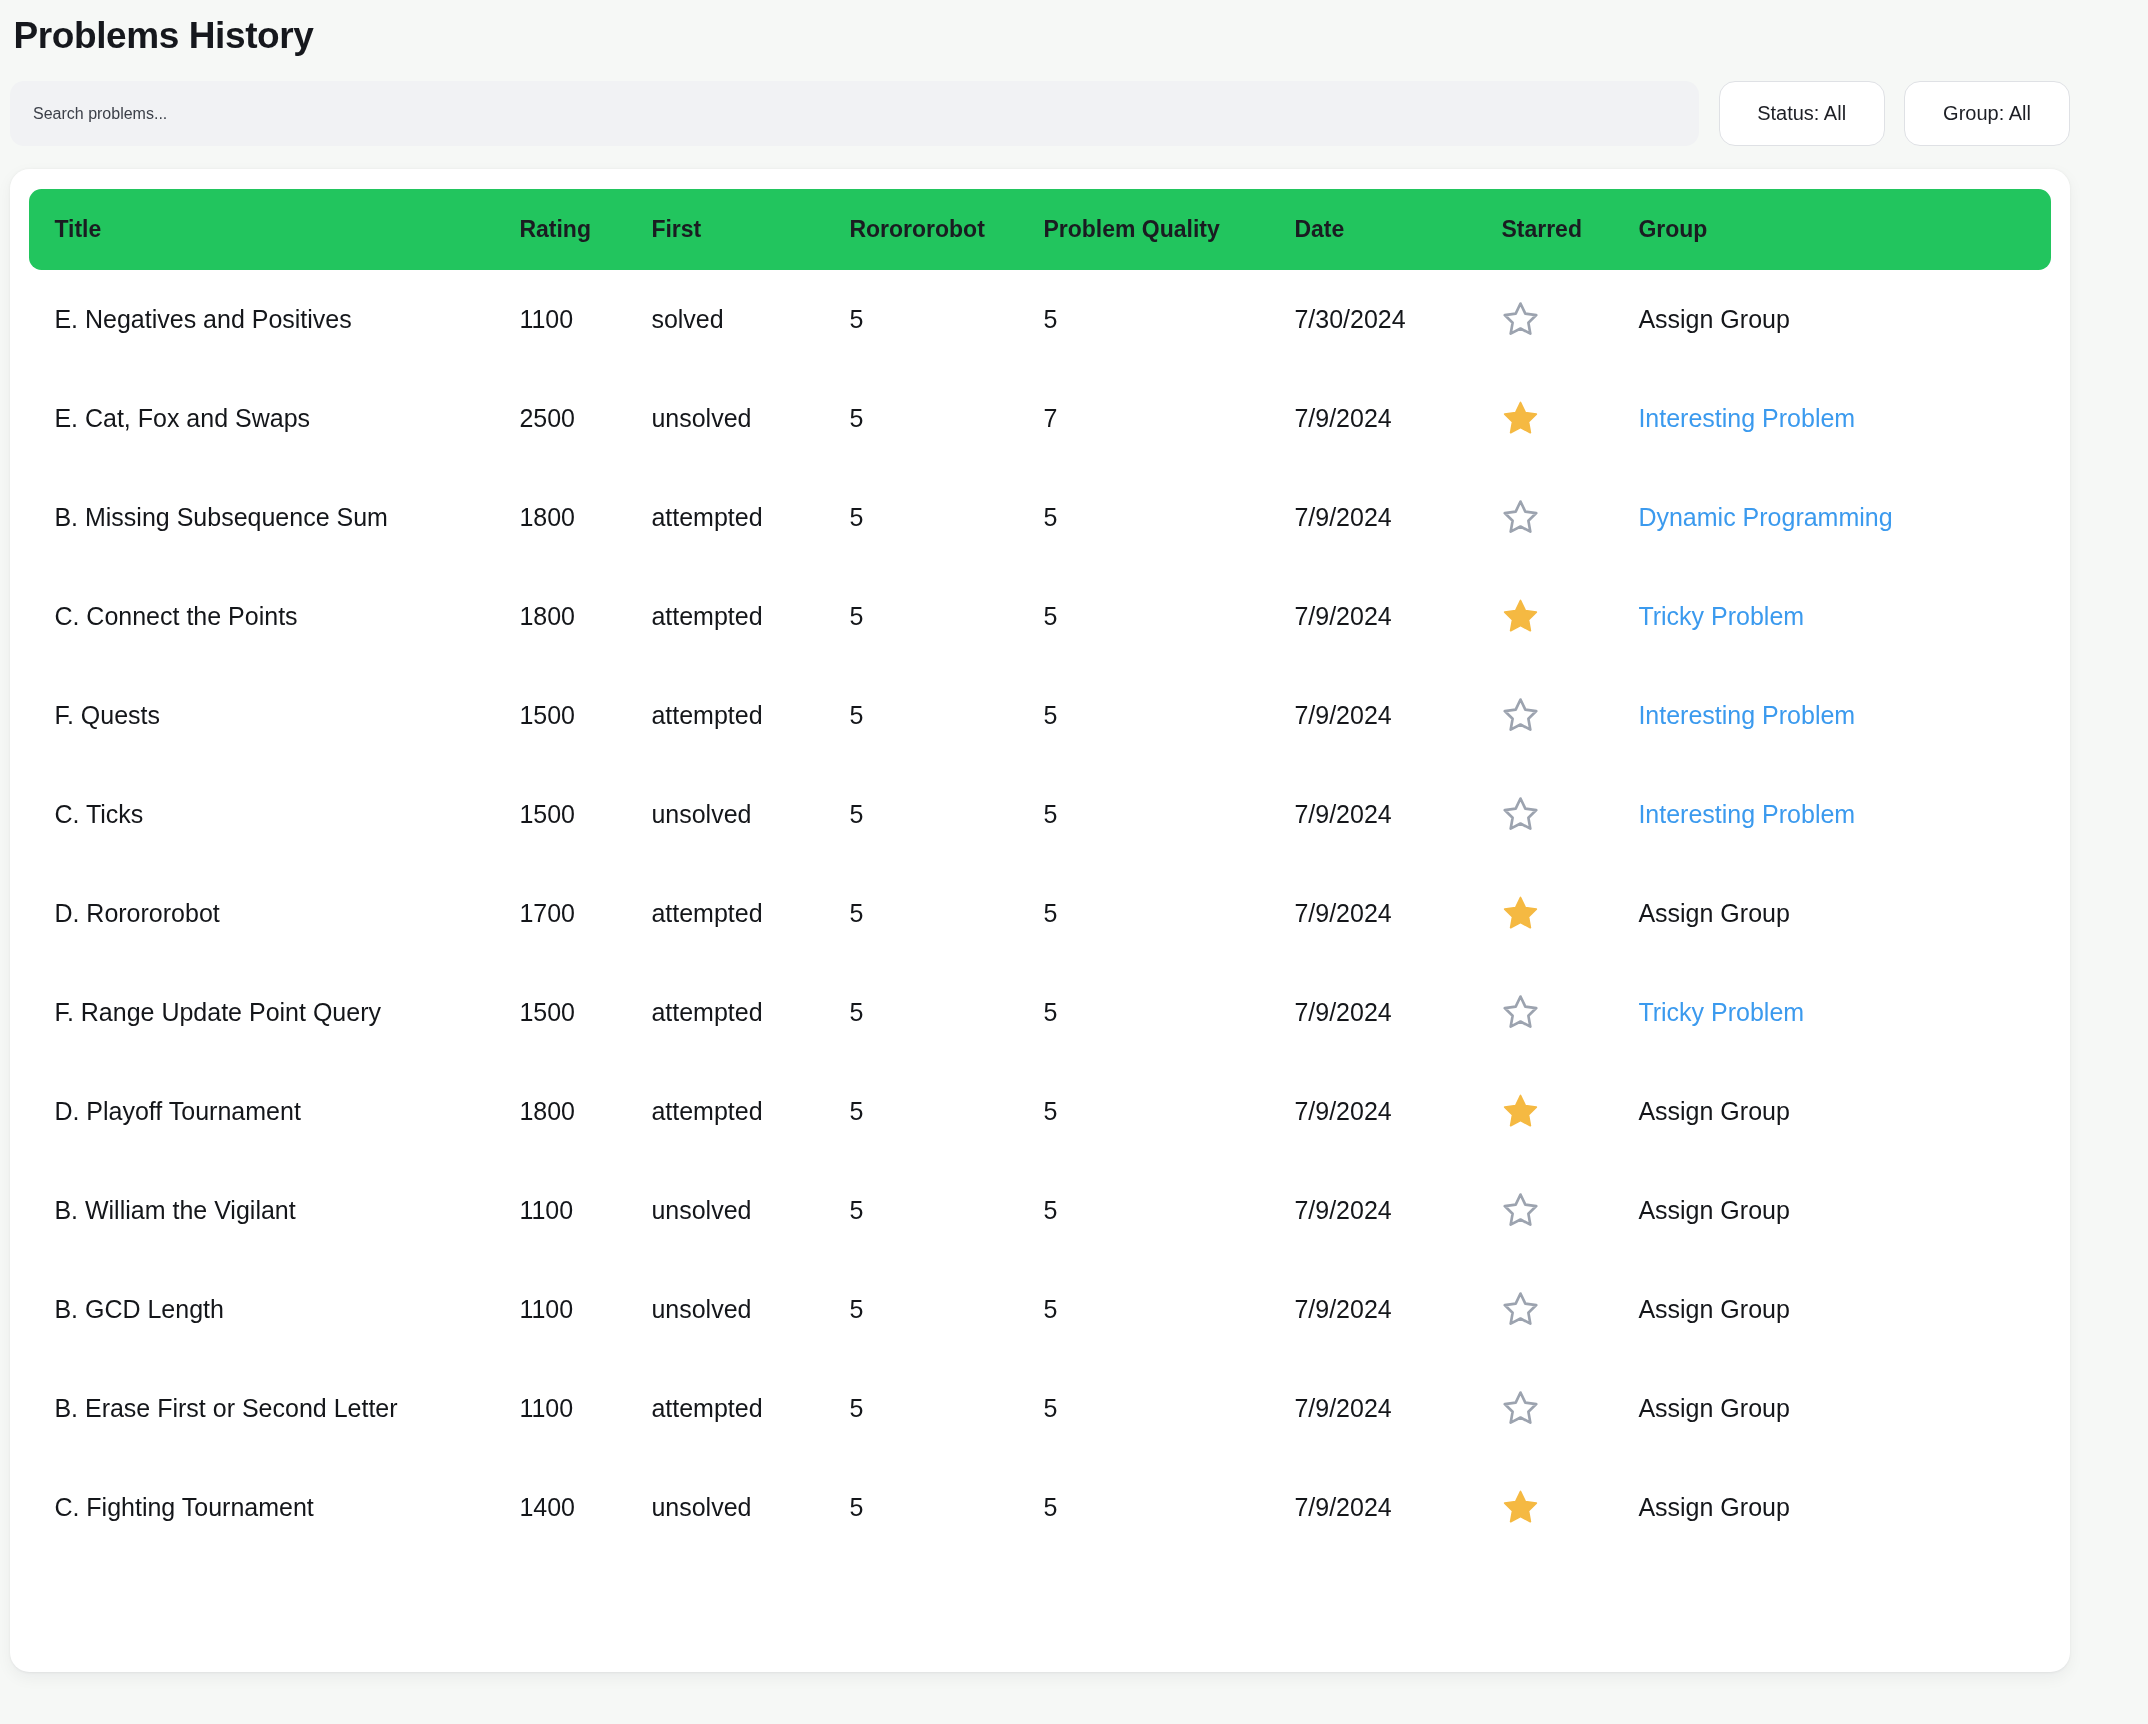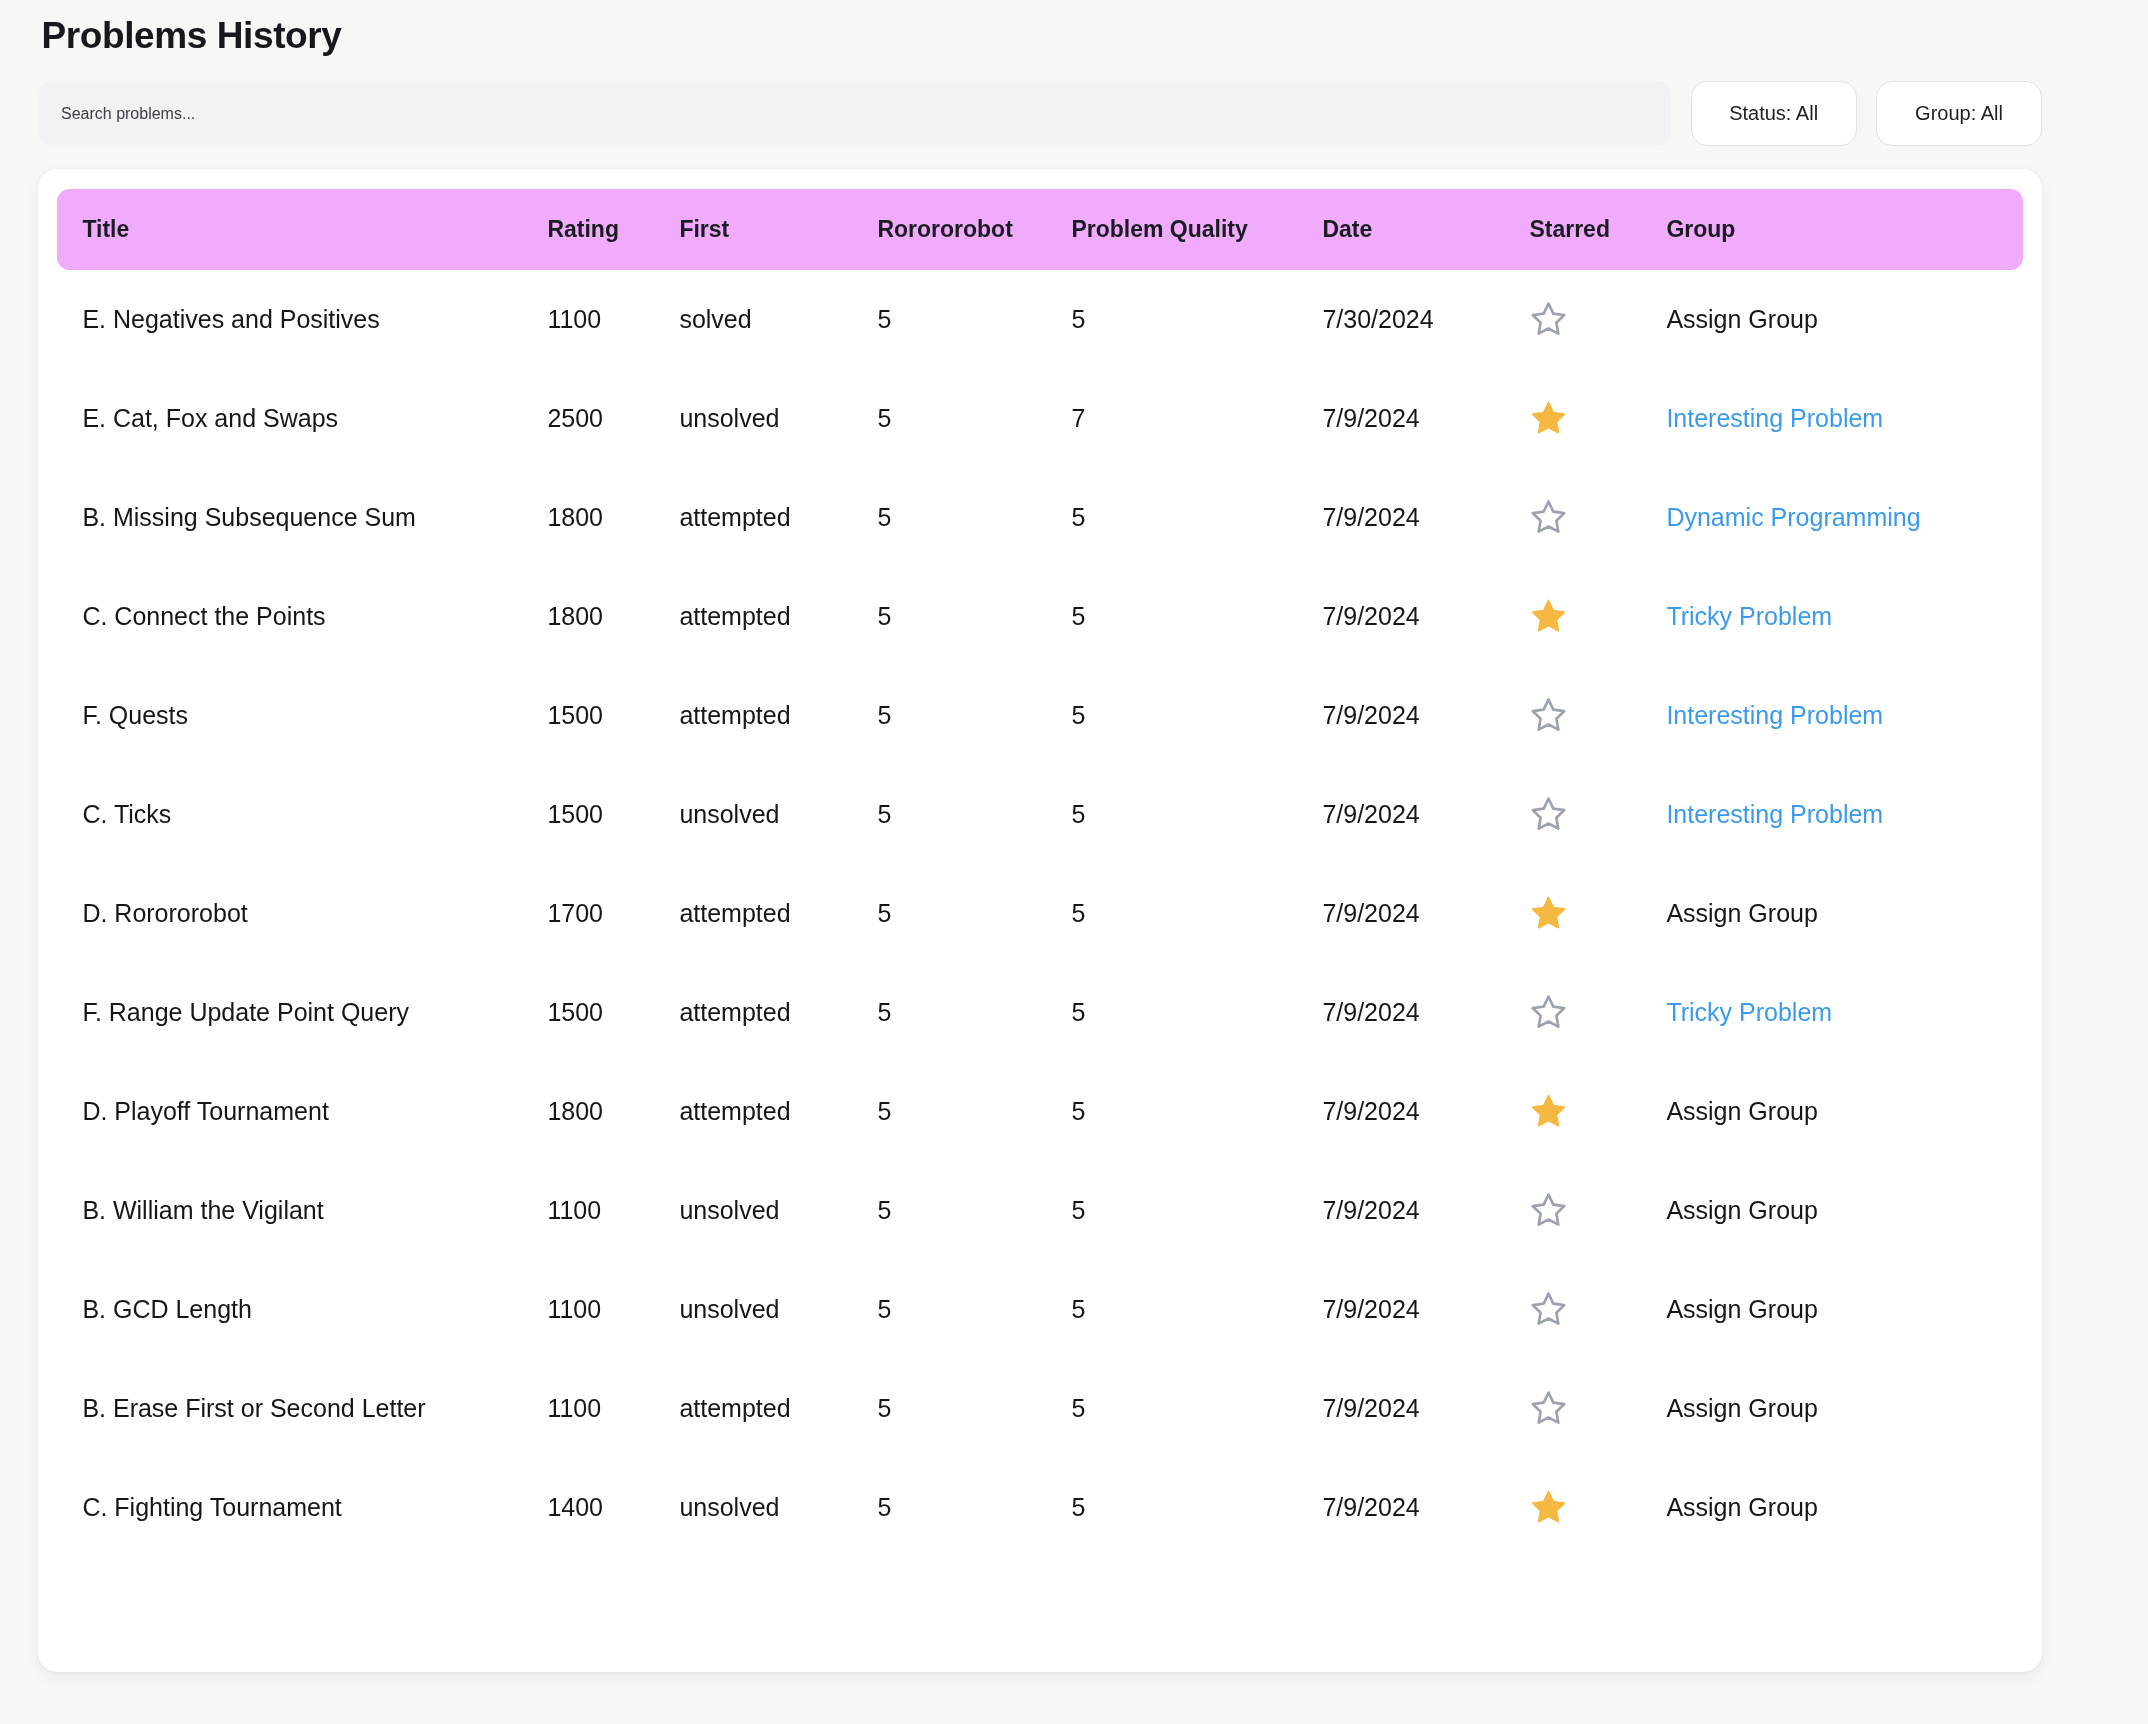--- a/index.html
+++ b/index.html
@@ -9,21 +9,21 @@
     height: 1725px;
     background: #f6f8f6;
     font-family: "Liberation Sans", sans-serif;
     -webkit-font-smoothing: antialiased;
   }
 
   .page {
     width: 2080px;
     height: 1725px;
     background: #f6f8f6;
-    padding: 0 38px;
+    padding: 0 10px;
     overflow: hidden;
   }
 
   
   .page-title {
     font-size: 37px;
     font-weight: 700;
     color: #16181d;
     letter-spacing: -0.4px;
     padding: 14px 0 0 3.5px;
@@ -79,21 +79,21 @@
     overflow: hidden;
   }
 
   table.problems {
     width: 100%;
     border-collapse: separate;
     border-spacing: 0;
     table-layout: fixed;
   }
 
-  table.problems thead tr { background: #f0abfc; }
+  table.problems thead tr { background: #22c55e; }
 
   table.problems thead th {
     text-align: left;
     font-size: 23px;
     font-weight: 700;
     color: #1a1c21;
     padding: 25px 0 25px 0;
     height: 81px;
     vertical-align: middle;
   }

